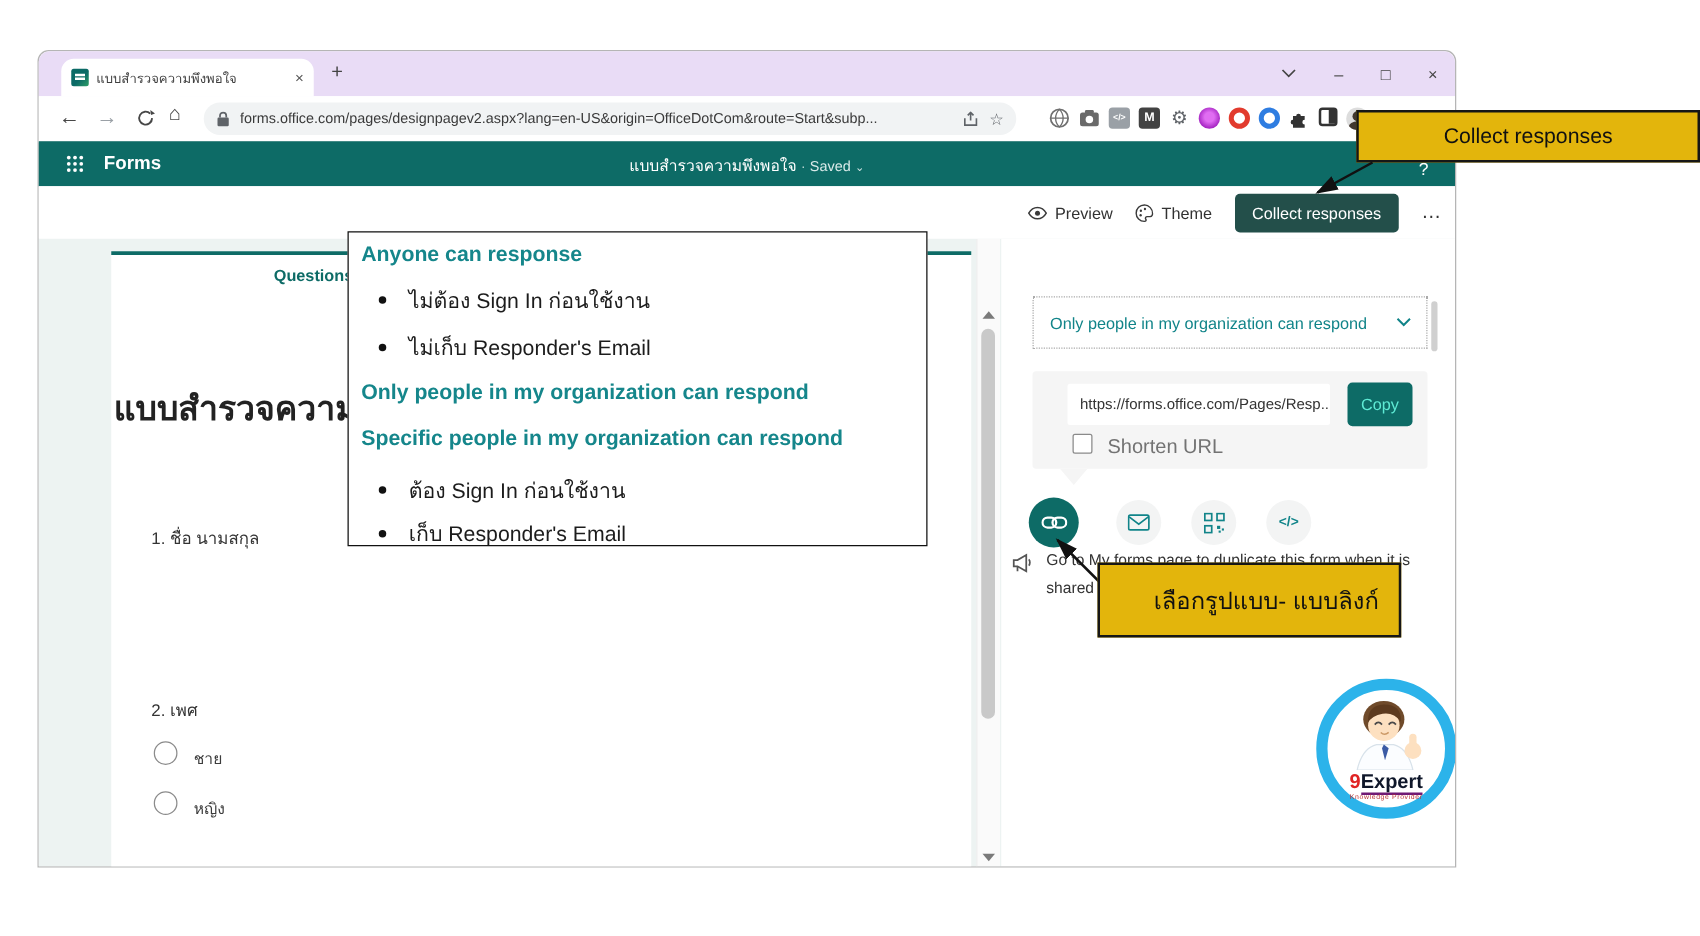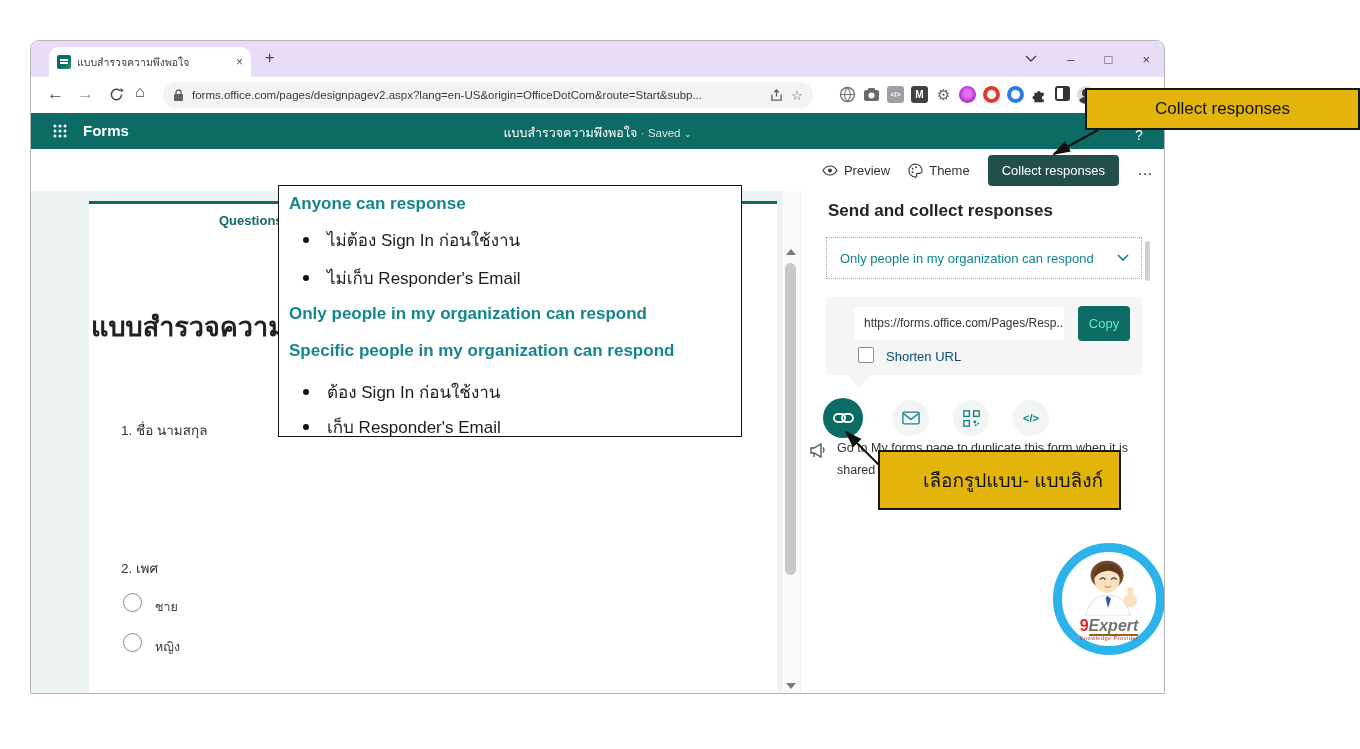--- a/index.html
+++ b/index.html
@@ -33,42 +33,42 @@
   
   .panel{position:absolute;left:770px;top:0;width:363px;height:502px;background:#fff;}
   .panel-h{position:absolute;left:27px;top:10px;font-size:17px;font-weight:700;color:#242424;}
   .dropdown{position:absolute;left:25px;top:46px;width:316px;height:42px;border:1px dotted #ababab;display:flex;align-items:center;box-sizing:border-box;}
   .dropdown span{flex:1;padding-left:13px;font-size:13px;color:#118489;white-space:nowrap;overflow:hidden;}
   .bubble{position:absolute;left:25px;top:106px;width:316px;height:78px;background:#f5f5f5;border-radius:3px;}
   .bubble-tail{position:absolute;left:22px;top:78px;width:0;height:0;border-left:11px solid transparent;border-right:11px solid transparent;border-top:13px solid #f5f5f5;}
   .linkfield{position:absolute;left:28px;top:10px;width:210px;height:33px;background:#fff;border-radius:2px;font-size:12px;color:#333;line-height:33px;padding-left:10px;box-sizing:border-box;white-space:nowrap;overflow:hidden;}
   .copybtn{position:absolute;left:252px;top:9px;width:52px;height:35px;background:#0d6b66;border-radius:4px;color:#5eead4;font-size:13px;text-align:center;line-height:35px;}
   .chk{position:absolute;left:32px;top:50px;width:16px;height:16px;background:#fff;border:1.5px solid #8a8a8a;border-radius:2px;box-sizing:border-box;}
-  .chklbl{position:absolute;left:60px;top:52px;font-size:13px;color:#0c4a6e;}
+  .chklbl{position:absolute;left:60px;top:52px;font-size:16px;color:#737373;}
   .sharecirc{position:absolute;width:36px;height:36px;border-radius:50%;background:#f3f4f4;display:flex;align-items:center;justify-content:center;}
   .sharecirc.sel{width:40px;height:40px;background:#0d6b66;}
   .note{position:absolute;left:36px;top:246px;width:296px;font-size:12.5px;color:#333;line-height:22px;}
   .pthumb{position:absolute;left:344px;top:50px;width:5px;height:40px;background:#d0d0d0;border-radius:3px;}
   
   .q-label{position:absolute;font-size:13.5px;color:#333;}
   .answer{position:absolute;left:90px;top:268px;width:630px;height:38px;background:#f5f6f6;border-radius:3px;font-size:12.5px;color:#6f6f6f;line-height:38px;padding-left:13px;box-sizing:border-box;}
   .radio{position:absolute;width:19px;height:19px;border:1.5px solid #8b8b8b;border-radius:50%;background:#fff;box-sizing:border-box;}
   .radio-lbl{position:absolute;font-size:12.5px;color:#3c3c3c;}
   
   .infobox{position:absolute;left:278px;top:185px;width:464px;height:252px;background:#fff;border:1.5px solid #111;box-sizing:border-box;z-index:4;}
   .ib-h{position:absolute;left:10px;font-size:17px;font-weight:700;color:#15868b;white-space:nowrap;}
   .ib-dot{position:absolute;left:24px;width:6px;height:6px;border-radius:50%;background:#111;}
   .ib-t{position:absolute;left:48px;font-size:17px;color:#1c1c1c;white-space:nowrap;}
   .callout{position:absolute;background:#e3b50c;border:2px solid #161616;box-sizing:border-box;z-index:6;display:flex;align-items:center;justify-content:center;color:#111;}
   .arrowsvg{position:absolute;z-index:5;pointer-events:none;}
   
   .logo{position:absolute;left:252px;top:352px;width:112px;height:112px;border:9px solid #2cb3ea;border-radius:50%;background:#fff;box-sizing:border-box;}
   .logo-name{position:absolute;left:0;bottom:12px;width:94px;text-align:center;font-weight:800;font-size:16px;line-height:16px;}
   .logo-nine{color:#e02424;}
-  .logo-word{color:#737373;border-bottom:2px solid #a16207;font-style:italic;}
+  .logo-word{color:#0f172a;border-bottom:2px solid #701a75;}
   .logo-tag{position:absolute;left:0;bottom:5px;width:94px;text-align:center;font-size:5.5px;color:#b33;letter-spacing:.5px;}
   .wafdot{fill:#fff;}
 </style>
 </head>
 <body>
 
 <div id="canvas">
 
   <div class="window">
 
@@ -196,21 +196,20 @@
       <div class="radio" style="left:92px;top:442px;"></div>
       <div class="radio-lbl" style="left:124px;top:446px;">หญิง</div>
 
       <div class="sb">
         <div class="tri-up"></div>
         <div class="sb-thumb"></div>
         <div class="tri-dn"></div>
       </div>
 
       <div class="panel">
-        <div class="panel-h">Send and collect responses</div>
         <div class="dropdown">
           <span>Only people in my organization can respond</span>
           <svg width="12" height="8" viewBox="0 0 12 8" style="margin-right:12px;">
               <path d="M1 1l5 5 5-5" fill="none" stroke="#118489" stroke-width="1.6"></path>
             </svg>
         </div>
         <div class="pthumb"></div>
 
         <div class="bubble">
           <div class="linkfield">https://forms.office.com/Pages/Resp...</div>

